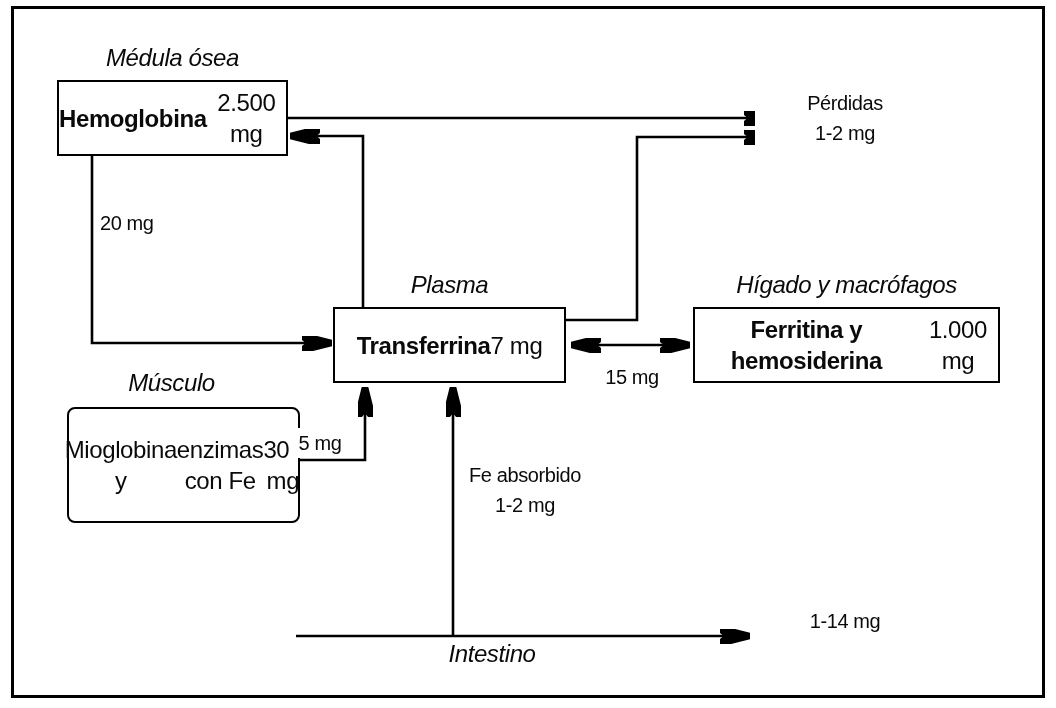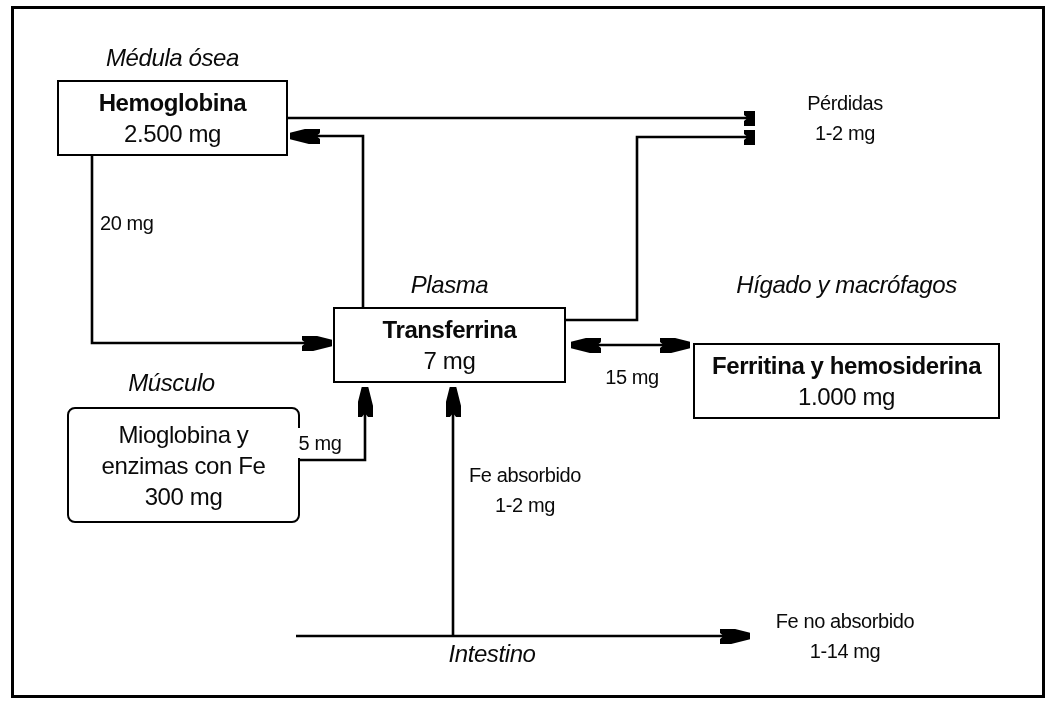--- a/index.html
+++ b/index.html
@@ -24,21 +24,21 @@
     position: absolute;
     left: 0; top: 0;
     width: 1056px; height: 708px;
   }
   .node-box {
     position: absolute;
     border: 2.6px solid #000;
     box-sizing: border-box;
     background: #fff;
     display: flex;
-    flex-direction: column;
+    flex-direction: row;
     align-items: center;
     justify-content: center;
     text-align: center;
     font-size: 24px;
     line-height: 31px;
   }
   .node-title { font-weight: bold; }
   .node-amount { font-weight: normal; }
   .region-label {
     position: absolute;
@@ -91,21 +91,21 @@
   <div class="node-box" style="left:57px; top:80px; width:231px; height:76px;">
     <div class="node-title">Hemoglobina</div>
     <div class="node-amount">2.500 mg</div>
   </div>
 
   <div class="node-box" style="left:333px; top:307px; width:233px; height:76px;">
     <div class="node-title">Transferrina</div>
     <div class="node-amount">7 mg</div>
   </div>
 
-  <div class="node-box" style="left:693px; top:307px; width:307px; height:76px;margin-top:36px;">
+  <div class="node-box" style="left:693px; top:307px; width:307px; height:76px;">
     <div class="node-title">Ferritina y hemosiderina</div>
     <div class="node-amount">1.000 mg</div>
   </div>
 
   <div class="node-box" style="left:67px; top:407px; width:233px; height:116px;border-radius:8px;">
     <div class="node-amount">Mioglobina y</div>
     <div class="node-amount">enzimas con Fe</div>
     <div class="node-amount">300 mg</div>
   </div>
 
@@ -120,17 +120,16 @@
 
   <div class="flow-label" style="left:290px; top:428px; width:60px;">5 mg</div>
 
   <div class="flow-label" style="left:435px; top:460px; width:180px; background:transparent;">
     <div>Fe absorbido</div>
     <div>1-2 mg</div>
   </div>
 
 
   <div class="flow-label" style="left:755px; top:606px; width:180px; background:transparent;">
-    <div>Fe no absorbido</div>
     <div>1-14 mg</div>
   </div>
 
 </div>
 
 </body></html>

